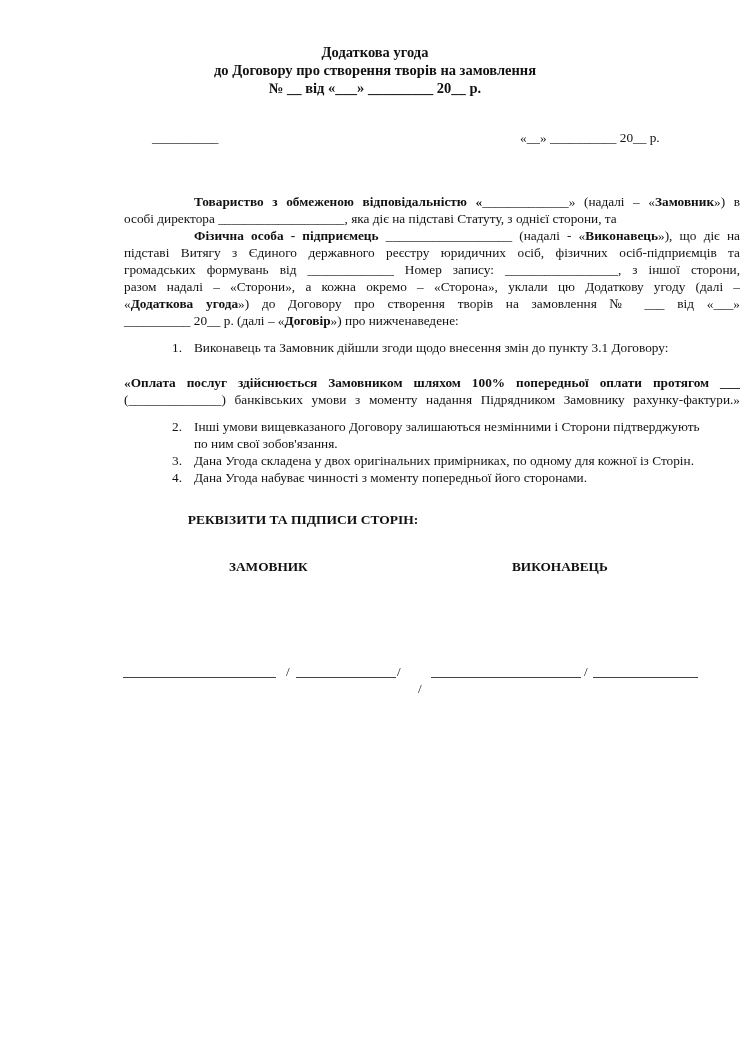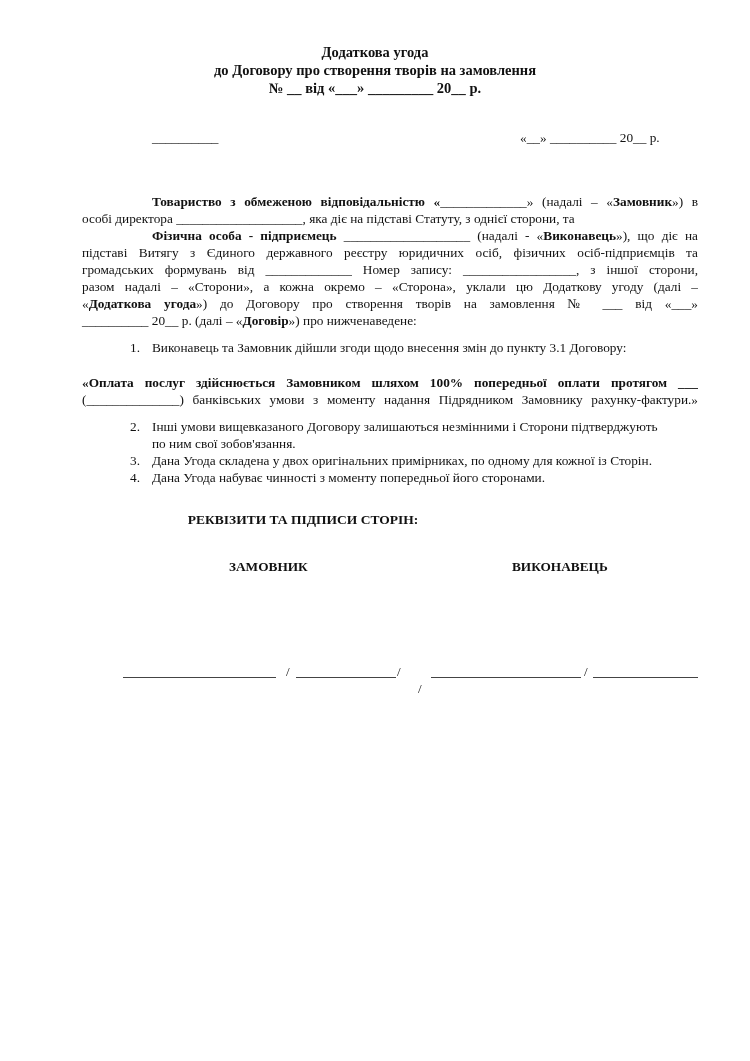--- a/index.html
+++ b/index.html
@@ -1,21 +1,21 @@
 <!DOCTYPE html>
 <html><head>
 <meta charset="utf-8">
 <style>
   html, body { margin:0; padding:0; background:#ffffff; }
   body { width:750px; height:1061px; position:relative; overflow:hidden;
          font-family:"Liberation Serif", "DejaVu Serif", serif; color:#111; font-size:13.3px; }
   .abs { position:absolute; white-space:nowrap; }
   .title { left:0; width:750px; text-align:center; font-weight:bold; font-size:14.5px; }
   .b { font-weight:bold; }
-  .line { line-height:17.5px; }
+  .line { line-height:17.5px;margin-left:42px; }
   .just { position:absolute; left:82px; width:616px; text-align:justify; text-align-last:justify; white-space:normal; }
   .left { position:absolute; left:82px; white-space:nowrap; }
   .sigline { position:absolute; height:1px; background:#444; top:677px; }
   .slash { position:absolute; font-size:13px; }
 </style>
 </head>
 <body>
 
 <div class="abs title" style="top:44px;">Додаткова угода</div>
 <div class="abs title" style="top:62px;">до Договору про створення творів на замовлення</div>

